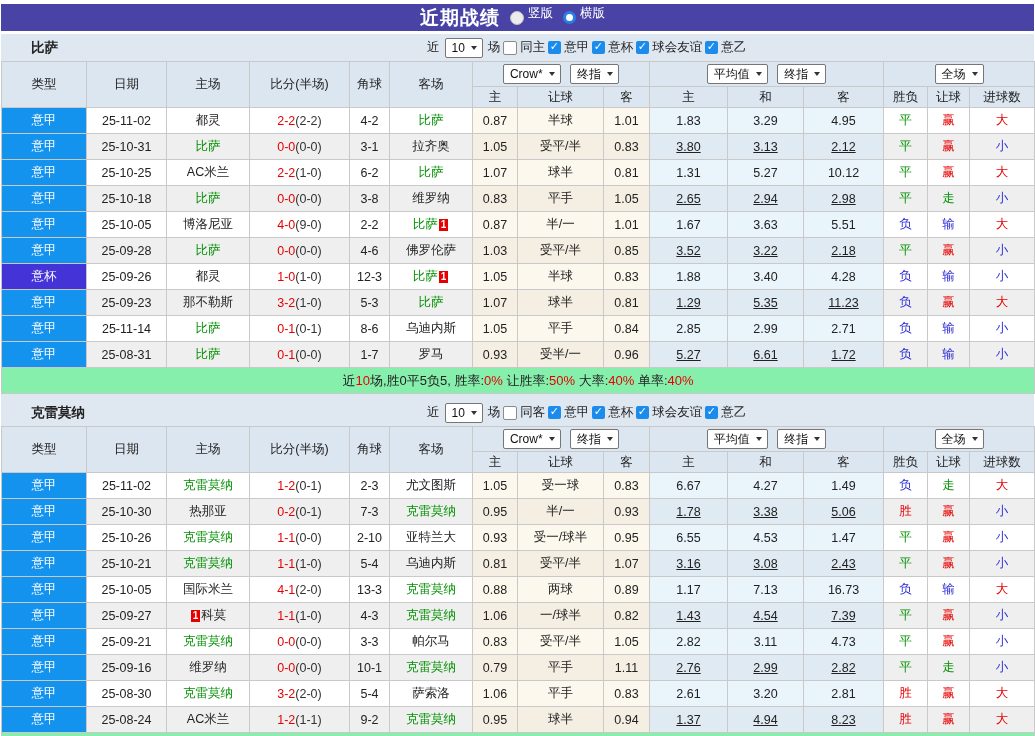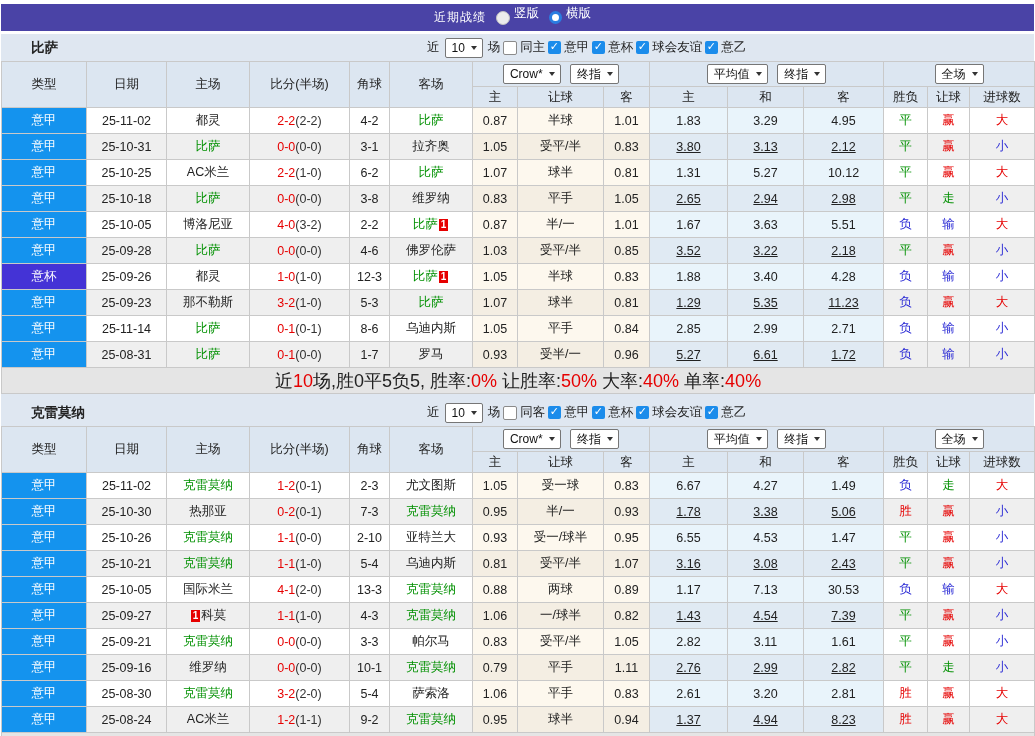--- a/index.html
+++ b/index.html
@@ -2,21 +2,21 @@
 <html style="--topbar-bg: #4a43a6; --band-bg: #dfe7f1; --header-cell-bg: #dce6f1; --serie-a-bg: #1493ee; --coppa-bg: #4433d6; --team-green: #009000; --score-red: #e60000; --result-red: #e60000; --result-green: #009000; --result-blue: #2b2bd5; --badge-bg: #e60000; --check-blue: #1b8ceb; --odds-bg: #fdf8ee; --odds-alt-bg: #f4eee3; --avg-bg: #e9f4fb; --avg-alt-bg: #e0eaf3; --alt-row-bg: #efefef;"><head>
 <meta charset="utf-8">
 <style>
   html,body{margin:0;padding:0;background:#fff;}
   body{font-family:"Liberation Sans","DejaVu Sans",sans-serif;}
   .page{width:1035px;}
 
   
   .topbar{margin:4px 1px 3px;height:27px;background:var(--topbar-bg);
           display:flex;align-items:center;justify-content:center;}
-  .tb-title{color:#fff;font-weight:normal;font-size:12px;margin-right:10px;letter-spacing:1px;}
+  .tb-title{color:#fff;font-weight:bold;font-size:19px;margin-right:10px;letter-spacing:1px;}
   .radio{display:inline-block;border-radius:50%;vertical-align:-2px;}
   .r-off{width:12px;height:12px;background:#ececec;border:1px solid #c2c2c2;}
   .r-on{width:7px;height:7px;background:#fff;border:3.5px solid #2a7de1;}
   .rlabel{color:#fff;font-size:12.5px;margin:0 10px 8px 4px;}
 
   
   .panel-title{position:relative;height:27px;background:var(--band-bg);margin:0 1px;}
   .team-name{position:absolute;left:30px;top:50%;transform:translateY(-50%);
              font-weight:bold;font-size:13.5px;color:#222;}
   .filters{position:absolute;left:424px;top:50%;transform:translateY(-50%);
@@ -51,21 +51,21 @@
   td.lg-b{background:var(--coppa-bg) !important;}
   .t-self{color:var(--team-green);}
   .t-opp{color:#222;}
   .sc-f{color:var(--score-red);}
   .sc-h{color:#333;}
   .badge{display:inline-block;background:var(--badge-bg);color:#fff;font-size:10px;
          line-height:12px;padding:0 2px;margin:0 1px;font-weight:bold;}
   .c-g{color:var(--result-green);}
   .c-r{color:var(--result-red);}
   .c-b{color:var(--result-blue);}
-  td.summary{height:25px;background:#e5e5e5;font-size:18px;color:#222;}
+  td.summary{height:25px;background:#86efac;font-size:13px;color:#222;}
   td.summary .red{color:var(--score-red);}
   .band-gap{height:5px;background:var(--band-bg);margin:0 1px;}
   .panel.last table.grid{border-bottom:2px solid #5a5a5a;}
 </style>
 </head>
 <body>
 
 <div class="page">
 
   <div class="topbar">
@@ -229,21 +229,21 @@
             <td class="avg">2.94</td>
             <td class="avg">2.98</td>
             <td class="res c-g">平</td>
             <td class="res c-g">走</td>
             <td class="res c-b">小</td>
           </tr>
           <tr>
             <td class="league lg-a">意甲</td>
             <td>25-10-05</td>
             <td><span class="t-opp">博洛尼亚</span></td>
-            <td><span class="sc-f">4-0</span><span class="sc-h">(3-2)</span></td>
+            <td><span class="sc-f">4-0</span><span class="sc-h">(9-0)</span></td>
             <td>2-2</td>
             <td><span class="t-self">比萨</span><span class="badge">1</span></td>
             <td class="odds">0.87</td>
             <td class="odds">半/一</td>
             <td class="odds">1.01</td>
             <td class="avg">1.67</td>
             <td class="avg">3.63</td>
             <td class="avg">5.51</td>
             <td class="res c-b">负</td>
             <td class="res c-b">输</td>
@@ -506,21 +506,21 @@
             <td>25-10-05</td>
             <td><span class="t-opp">国际米兰</span></td>
             <td><span class="sc-f">4-1</span><span class="sc-h">(2-0)</span></td>
             <td>13-3</td>
             <td><span class="t-self">克雷莫纳</span></td>
             <td class="odds">0.88</td>
             <td class="odds">两球</td>
             <td class="odds">0.89</td>
             <td class="avg">1.17</td>
             <td class="avg">7.13</td>
-            <td class="avg">30.53</td>
+            <td class="avg">16.73</td>
             <td class="res c-b">负</td>
             <td class="res c-b">输</td>
             <td class="res c-r">大</td>
           </tr>
           <tr class="alt">
             <td class="league lg-a">意甲</td>
             <td>25-09-27</td>
             <td><span class="badge">1</span><span class="t-opp">科莫</span></td>
             <td><span class="sc-f">1-1</span><span class="sc-h">(1-0)</span></td>
             <td>4-3</td>
@@ -540,21 +540,21 @@
             <td>25-09-21</td>
             <td><span class="t-self">克雷莫纳</span></td>
             <td><span class="sc-f">0-0</span><span class="sc-h">(0-0)</span></td>
             <td>3-3</td>
             <td><span class="t-opp">帕尔马</span></td>
             <td class="odds">0.83</td>
             <td class="odds">受平/半</td>
             <td class="odds">1.05</td>
             <td class="avg">2.82</td>
             <td class="avg">3.11</td>
-            <td class="avg">1.61</td>
+            <td class="avg">4.73</td>
             <td class="res c-g">平</td>
             <td class="res c-r">赢</td>
             <td class="res c-b">小</td>
           </tr>
           <tr class="alt">
             <td class="league lg-a">意甲</td>
             <td>25-09-16</td>
             <td><span class="t-opp">维罗纳</span></td>
             <td><span class="sc-f">0-0</span><span class="sc-h">(0-0)</span></td>
             <td>10-1</td>

